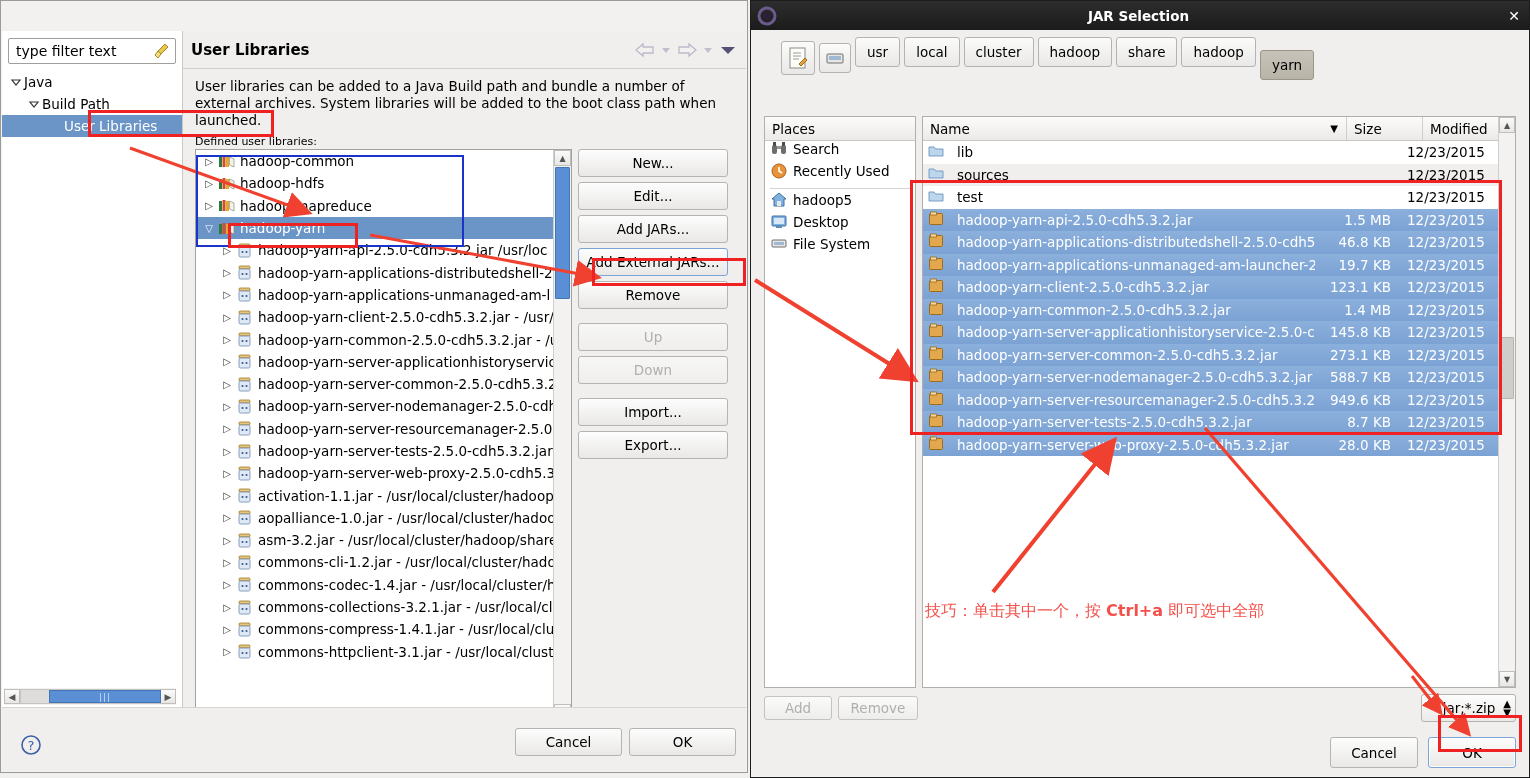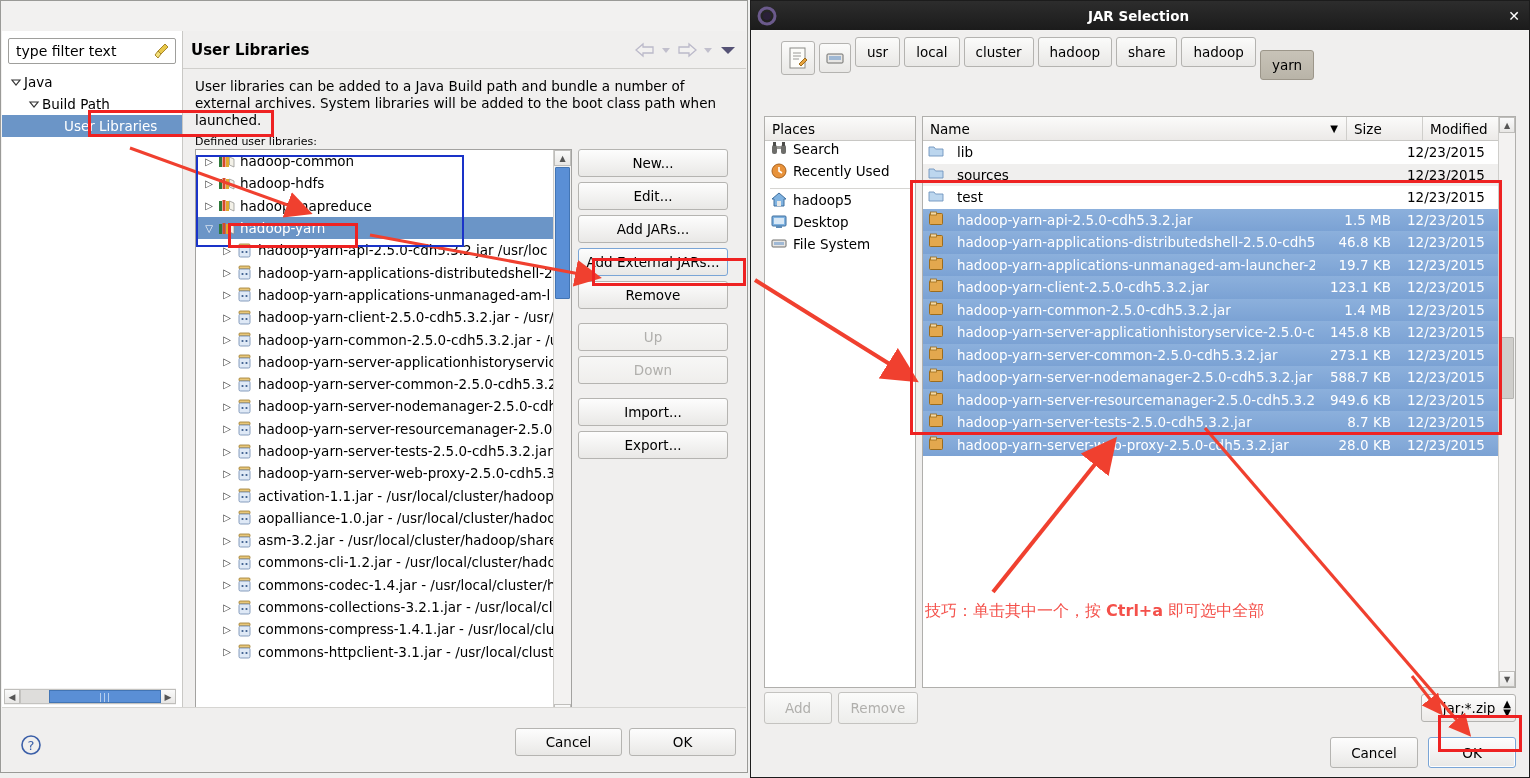--- a/index.html
+++ b/index.html
@@ -110,21 +110,21 @@
   .hd-mod{width:92px;padding-left:7px;display:flex;align-items:center;height:100%;box-sizing:border-box;}
   .frow{height:22.5px;display:flex;align-items:center;font-size:13.5px;white-space:nowrap;}
   .frow.alt{background:#f0efee;}
   .frow.sel{background:linear-gradient(#8cb0dc,#7ba2d4);color:#fff;}
   .f-name{flex:1;display:flex;align-items:center;gap:13px;padding-left:5px;overflow:hidden;}
   .f-size{width:76px;text-align:right;padding-right:12px;}
   .f-mod{width:92px;padding-left:4px;}
   .files-vs{position:absolute;right:0;top:0;width:16px;bottom:0;background:#f3f2f1;border-left:1px solid #cfcecb;}
 
   .jar-mid{position:absolute;left:12px;right:12px;bottom:48px;height:40px;display:flex;align-items:center;}
-  .sbtn{height:32px;width:68px;border:1px solid #c4c3c0;border-radius:3px;
+  .sbtn{height:24px;width:68px;border:1px solid #c4c3c0;border-radius:3px;
         background:linear-gradient(#fbfbfa,#ededeb);font-size:13.5px;color:#b0afac;
         display:flex;align-items:center;justify-content:center;box-sizing:border-box;margin-right:6px;}
   .filtersel{margin-left:auto;height:28px;border:1px solid #b4b3b0;border-radius:3px;
              background:linear-gradient(#fdfdfd,#eceae8);display:flex;align-items:center;
              padding:0 4px 0 10px;font-size:13.5px;box-sizing:border-box;}
   .filtersel .sp{margin-left:8px;font-size:10px;line-height:9px;text-align:center;}
 
   .jar-footer{position:absolute;right:12px;bottom:8px;display:flex;gap:10px;}
   .jbtn{height:31px;width:88px;border:1px solid #b5b4b1;border-radius:3px;
         background:linear-gradient(#fdfdfd,#e9e8e6);font-size:13.5px;

